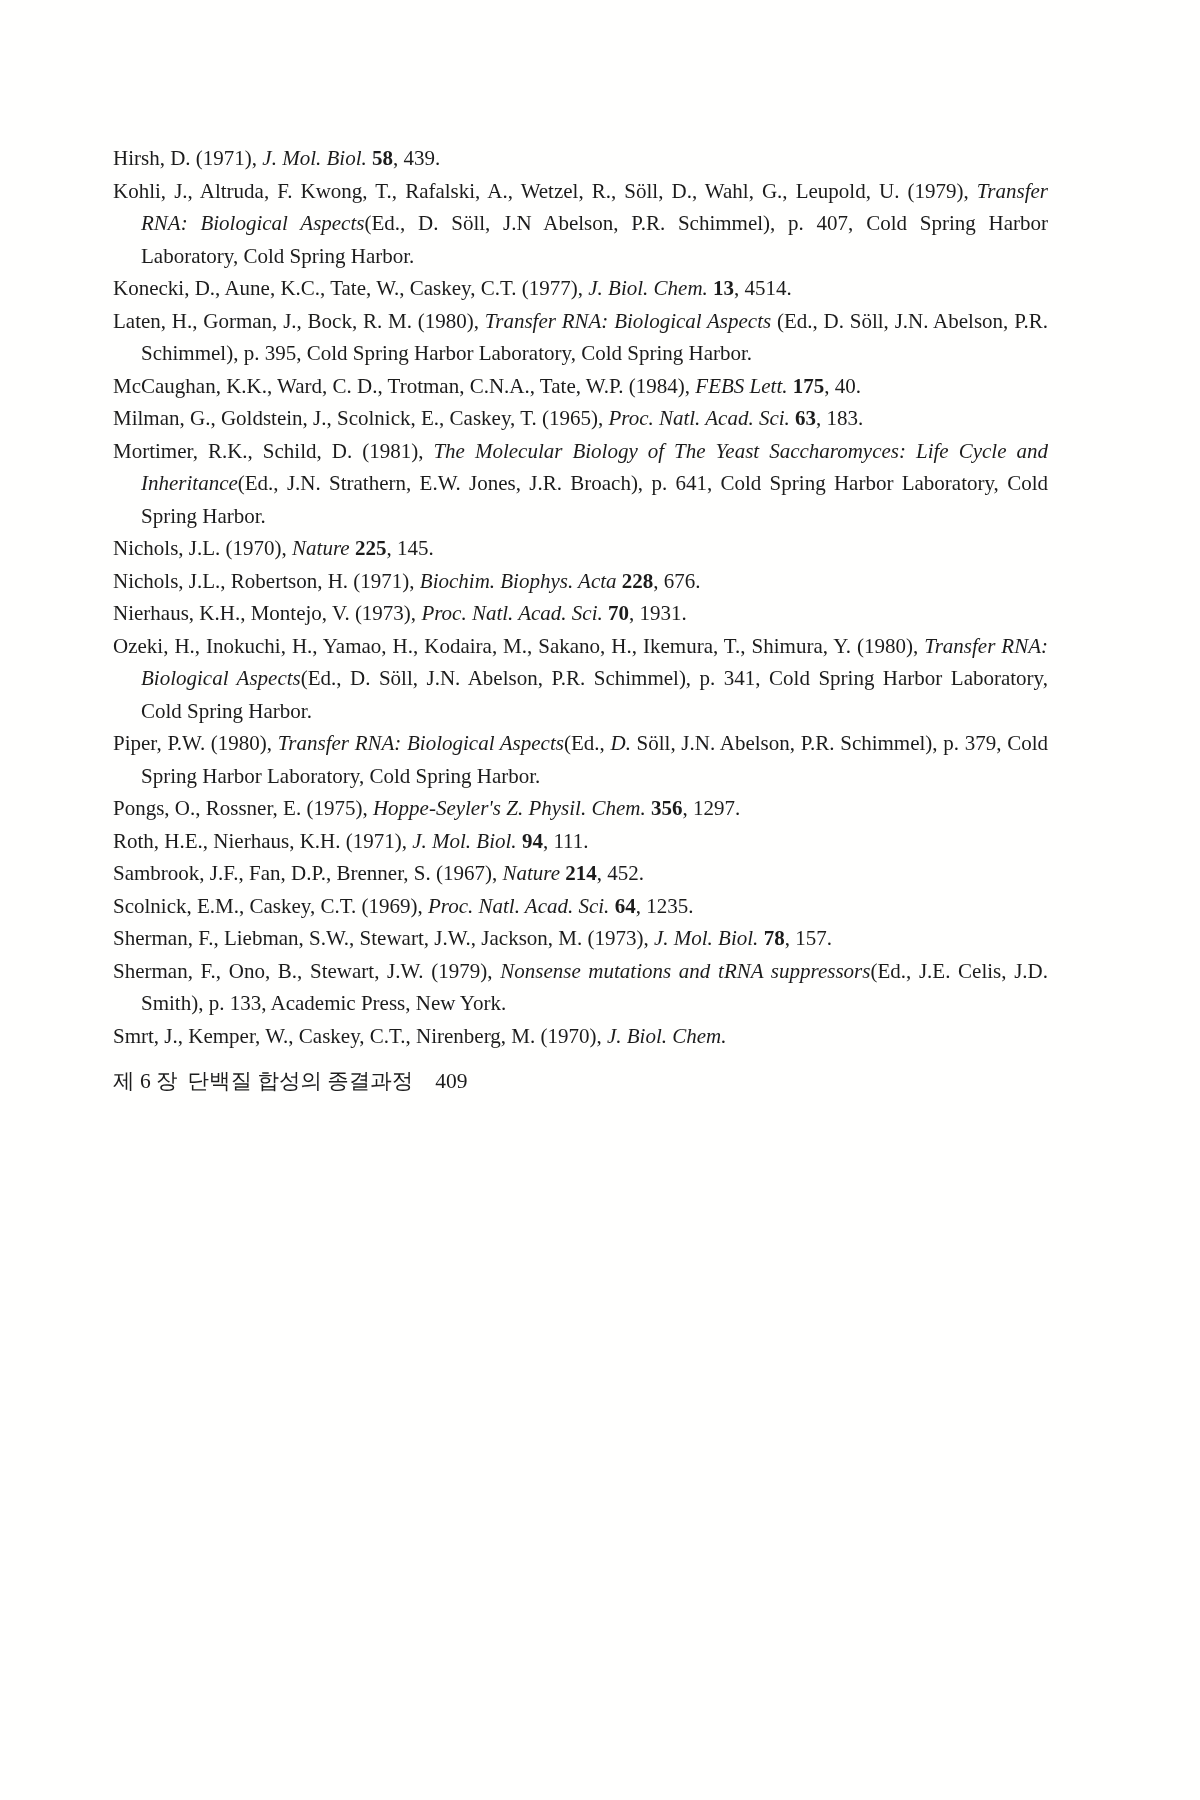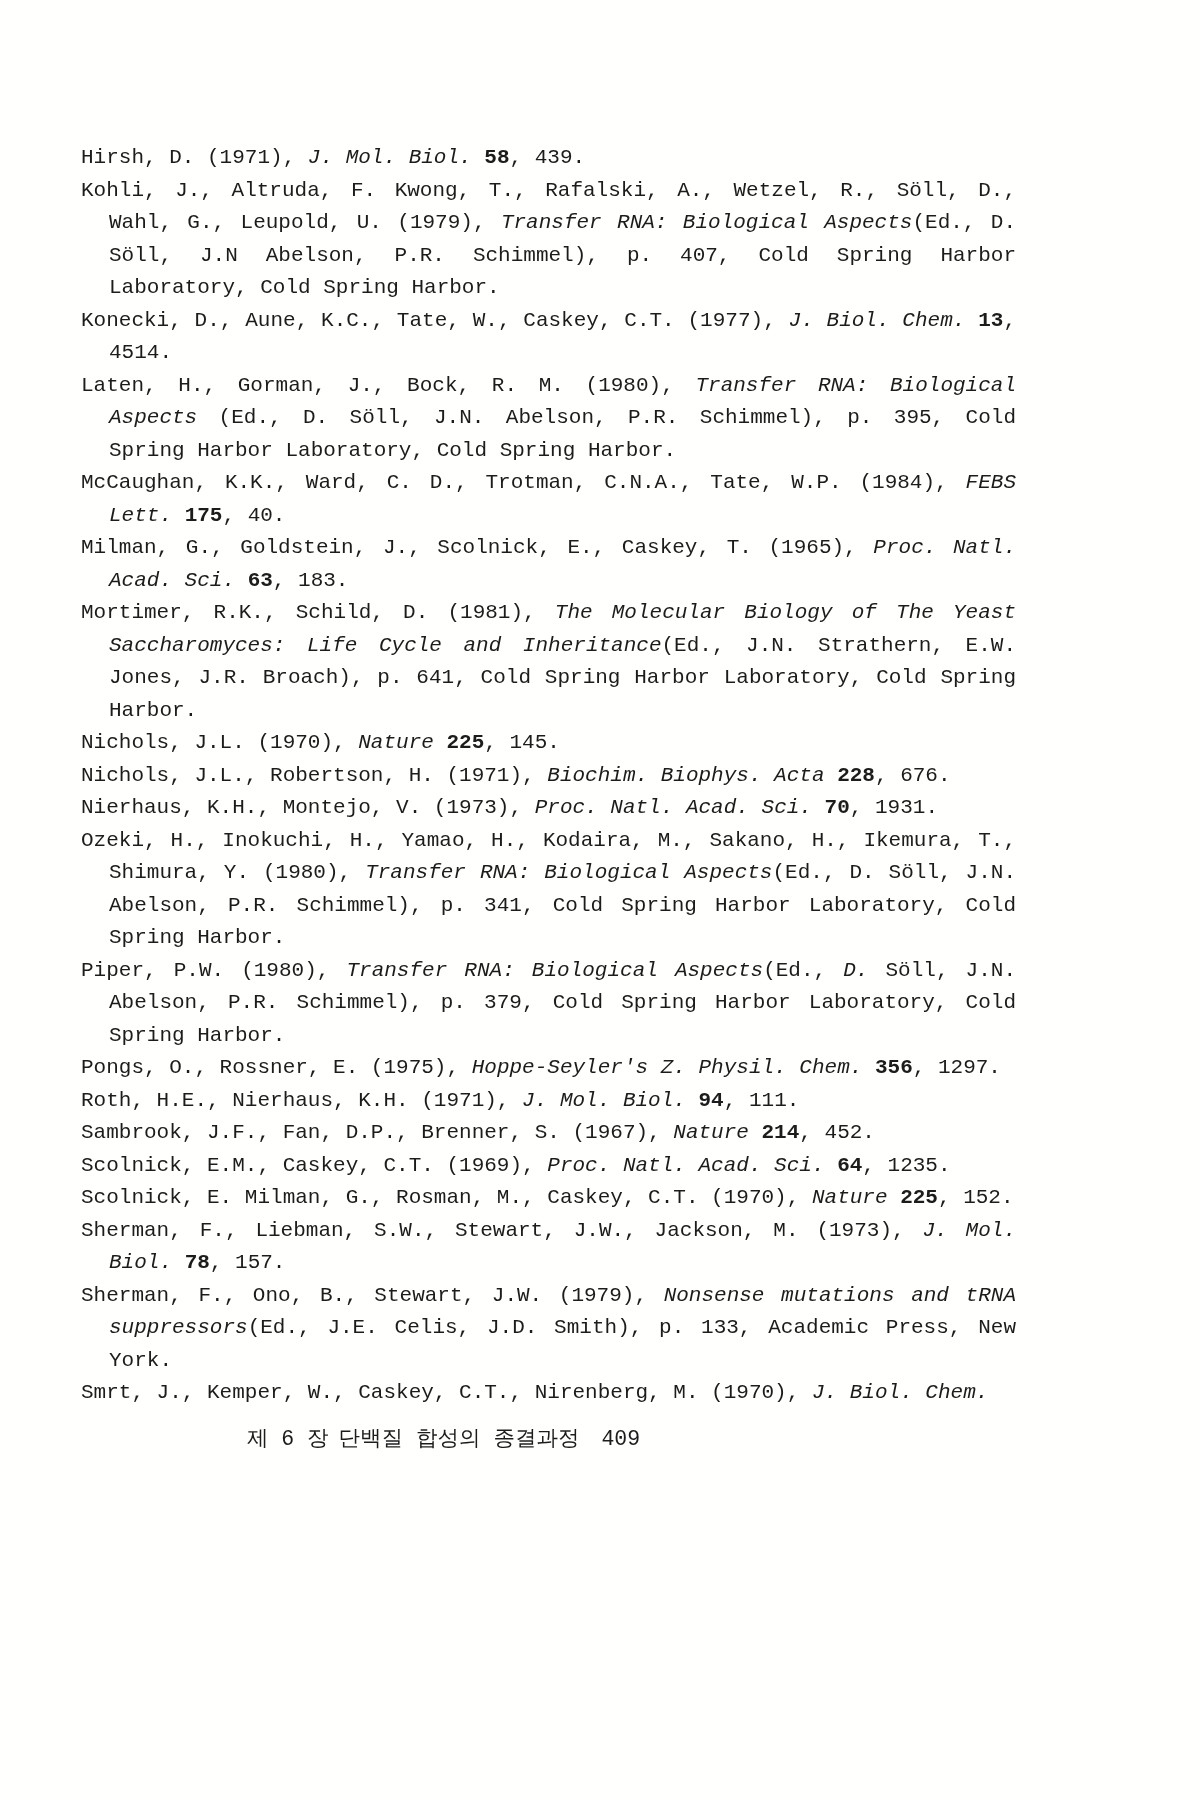--- a/index.html
+++ b/index.html
@@ -11,40 +11,39 @@
     color: #1c1c1c;
     position: relative;
     overflow: hidden;
   }
   .page {
     width: 1200px;
     height: 1800px;
     background: #fffffe;
   }
   .content {
-    padding: 142px 130px 0 81px;
-    font-family: Liberation Mono, monospace;
+    padding: 142px 130px 0 113px;
   }
   .refs {
     width: 935px;
     font-size: 21px;
     line-height: 32.5px;
   }
   .ref {
     text-align: justify;
     padding-left: 28px;
     text-indent: -28px;
     margin: 0;
   }
   .it { font-style: italic; }
   .bd { font-weight: bold; }
   .footer {
     margin-top: 14px;
     width: 935px;
-    text-align: center;
+    text-align: left;
     padding-right: 210px;
     font-size: 21.5px;
     line-height: 30px;
     white-space: nowrap;
   }
   .footer .chapter { margin-right: 10px; }
   .footer .title   { margin-right: 22px; }
 </style>
 </head>
 <body>
@@ -62,21 +61,20 @@
         <p class="ref"><span>Mortimer, R.K., Schild, D. (1981), </span><span class="it">The Molecular Biology of The Yeast Saccharomyces: Life Cycle and Inheritance</span><span>(Ed., J.N. Strathern, E.W. Jones, J.R. Broach), p. 641, Cold Spring Harbor Laboratory, Cold Spring Harbor.</span></p>
         <p class="ref"><span>Nichols, J.L. (1970), </span><span class="it">Nature </span><span class="bd">225</span><span>, 145.</span></p>
         <p class="ref"><span>Nichols, J.L., Robertson, H. (1971), </span><span class="it">Biochim. Biophys. Acta </span><span class="bd">228</span><span>, 676.</span></p>
         <p class="ref"><span>Nierhaus, K.H., Montejo, V. (1973), </span><span class="it">Proc. Natl. Acad. Sci. </span><span class="bd">70</span><span>, 1931.</span></p>
         <p class="ref"><span>Ozeki, H., Inokuchi, H., Yamao, H., Kodaira, M., Sakano, H., Ikemura, T., Shimura, Y. (1980), </span><span class="it">Transfer RNA: Biological Aspects</span><span>(Ed., D. Söll, J.N. Abelson, P.R. Schimmel), p. 341, Cold Spring Harbor Laboratory, Cold Spring Harbor.</span></p>
         <p class="ref"><span>Piper, P.W. (1980), </span><span class="it">Transfer RNA: Biological Aspects</span><span>(Ed., </span><span class="it">D.</span><span> Söll, J.N. Abelson, P.R. Schimmel), p. 379, Cold Spring Harbor Laboratory, Cold Spring Harbor.</span></p>
         <p class="ref"><span>Pongs, O., Rossner, E. (1975), </span><span class="it">Hoppe-Seyler's Z. Physil. Chem. </span><span class="bd">356</span><span>, 1297.</span></p>
         <p class="ref"><span>Roth, H.E., Nierhaus, K.H. (1971), </span><span class="it">J. Mol. Biol. </span><span class="bd">94</span><span>, 111.</span></p>
         <p class="ref"><span>Sambrook, J.F., Fan, D.P., Brenner, S. (1967), </span><span class="it">Nature </span><span class="bd">214</span><span>, 452.</span></p>
         <p class="ref"><span>Scolnick, E.M., Caskey, C.T. (1969), </span><span class="it">Proc. Natl. Acad. Sci. </span><span class="bd">64</span><span>, 1235.</span></p>
-        <p class="ref"><span>Scolnick, E. Milman, G., Rosman, M., Caskey, C.T. (1970), </span><span class="it">Nature </span><span class="bd">225</span><span>, 152.</span></p>
         <p class="ref"><span>Sherman, F., Liebman, S.W., Stewart, J.W., Jackson, M. (1973), </span><span class="it">J. Mol. Biol. </span><span class="bd">78</span><span>, 157.</span></p>
         <p class="ref"><span>Sherman, F., Ono, B., Stewart, J.W. (1979), </span><span class="it">Nonsense mutations and tRNA suppressors</span><span>(Ed., J.E. Celis, J.D. Smith), p. 133, Academic Press, New York.</span></p>
         <p class="ref"><span>Smrt, J., Kemper, W., Caskey, C.T., Nirenberg, M. (1970), </span><span class="it">J. Biol. Chem.</span></p>
       </div>
 
     <div class="footer">
       <span class="chapter">제 6 장</span><span class="title">단백질 합성의 종결과정</span><span class="pagenum">409</span>
     </div>
 
   </div>

